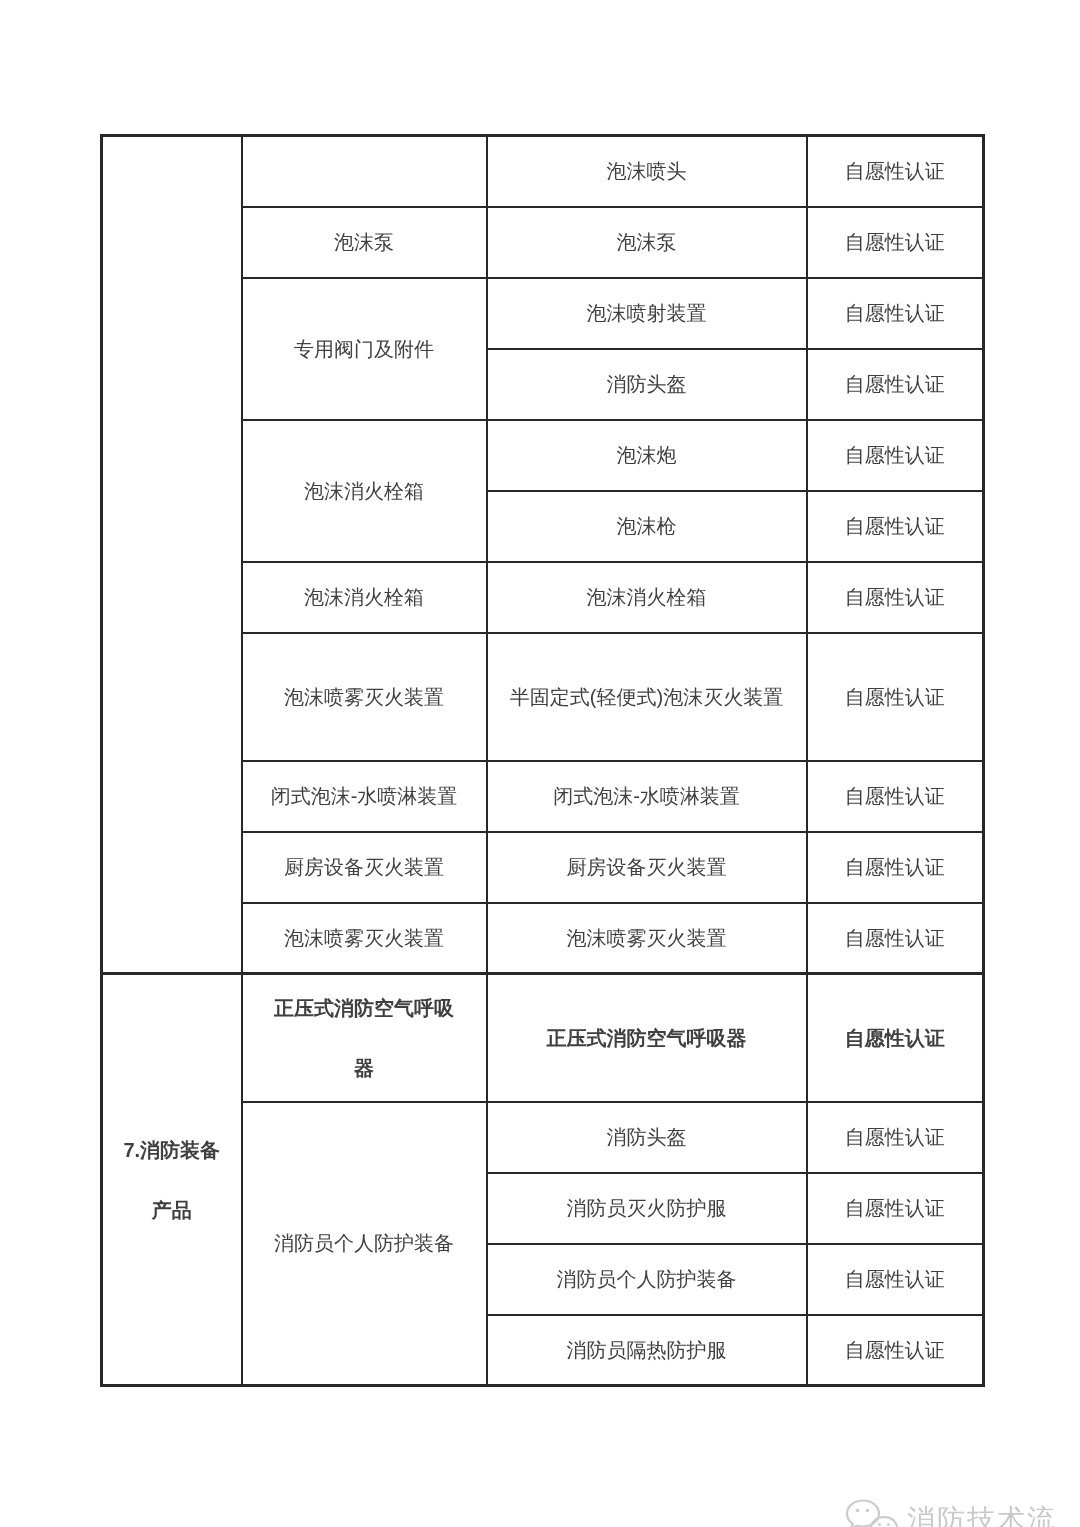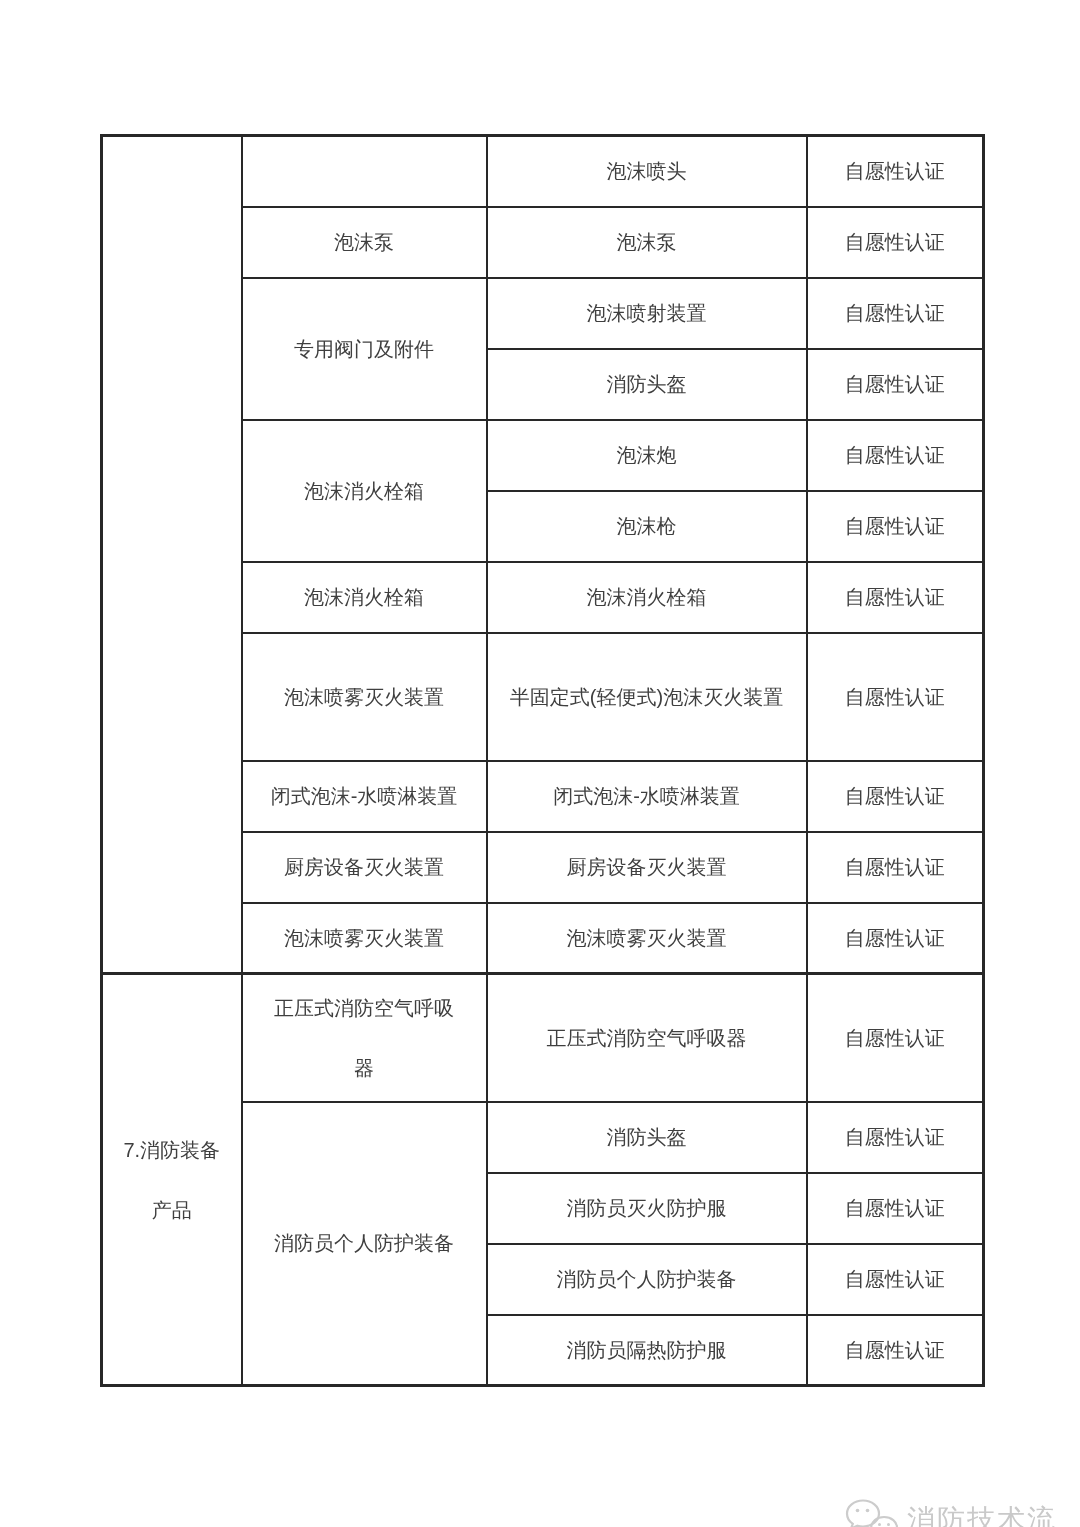--- a/index.html
+++ b/index.html
@@ -36,21 +36,21 @@
     font-size: 20px;
     line-height: 60px;
     color: #3f3f3f;
     padding: 0;
     word-break: break-all;
   }
   .cert-table td.c1 { padding: 0 14px; }
   .cert-table td.c2 { padding: 0 24px; }
   .cert-table td.c3 { padding: 0 20px; }
   .cert-table td.c4 { padding: 0 10px; }
-  .cert-table tr.section-start td { border-top: 3px solid #282828; }
+  .cert-table tr.section-start td { border-top: 3px solid #282828; font-weight: bold; }
   .watermark {
     position: absolute;
     left: 843px;
     top: 1448px;
     display: flex;
     align-items: center;
     gap: 6px;
     color: #c9c9c9;
     font-size: 28px;
     letter-spacing: 2px;

